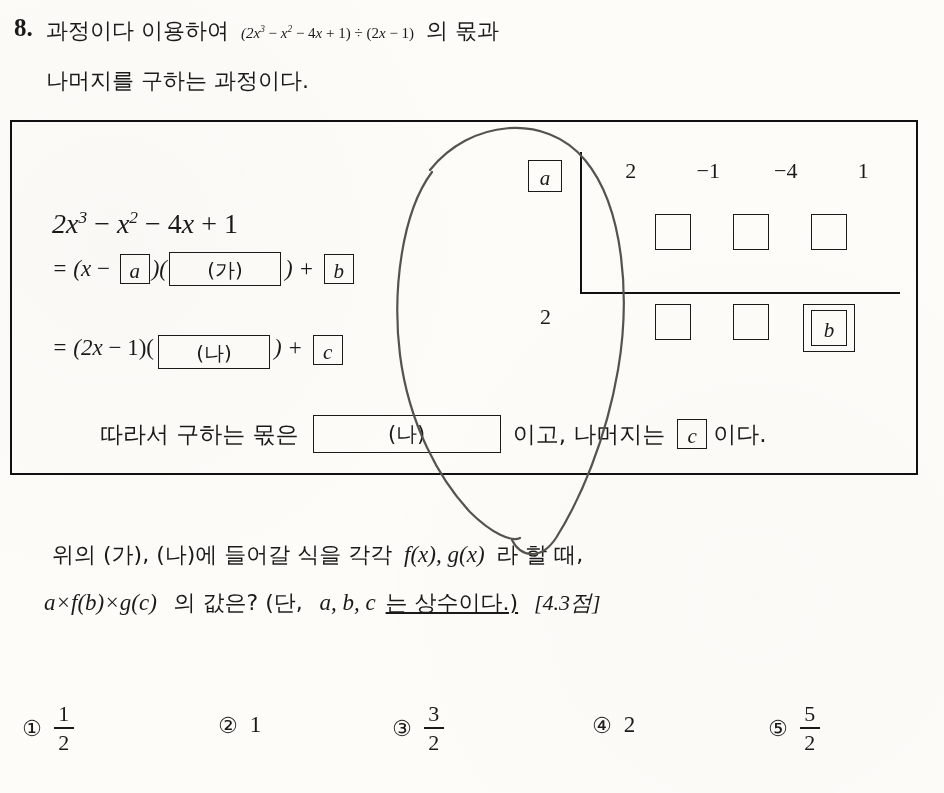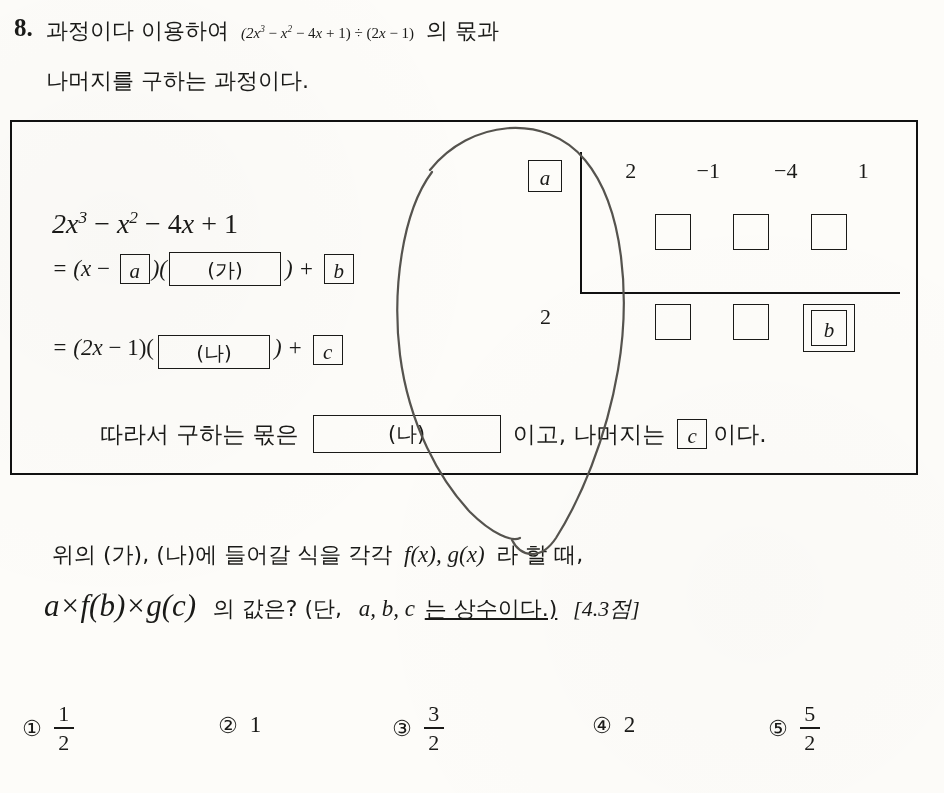--- a/index.html
+++ b/index.html
@@ -354,21 +354,21 @@
     </div>
   </div>
 
   <div class="tail1">
     <span class="k">위의 (가), (나)에 들어갈 식을 각각</span>
     <span class="m" style="margin:0 6px; font-size:23px;"><span class="mi">f</span>(<span class="mi">x</span>), <span class="mi">g</span>(<span class="mi">x</span>)</span>
     <span class="k">라 할 때,</span>
   </div>
 
   <div class="tail2">
-    <span class="m" style="font-size:31px;"><span class="mi">a</span>×<span class="mi">f</span>(<span class="mi">b</span>)×<span class="mi">g</span>(<span class="mi">c</span>)</span>
+    <span class="m" style="font-size:23px;"><span class="mi">a</span>×<span class="mi">f</span>(<span class="mi">b</span>)×<span class="mi">g</span>(<span class="mi">c</span>)</span>
     <span class="k" style="margin:0 11px;">의 값은? (단,</span>
     <span class="m" style="font-size:23px;"><span class="mi">a</span>, <span class="mi">b</span>, <span class="mi">c</span></span>
     <span class="k" style="margin-left:4px;text-decoration:underline;">는 상수이다.)</span>
     <span class="m" style="margin-left:10px; font-size:22px;">[4.3점]</span>
   </div>
 
   <div class="choices">
 
     <div class="choice" style="left:0px; top:12px;">
       <span class="cnum">①</span>

